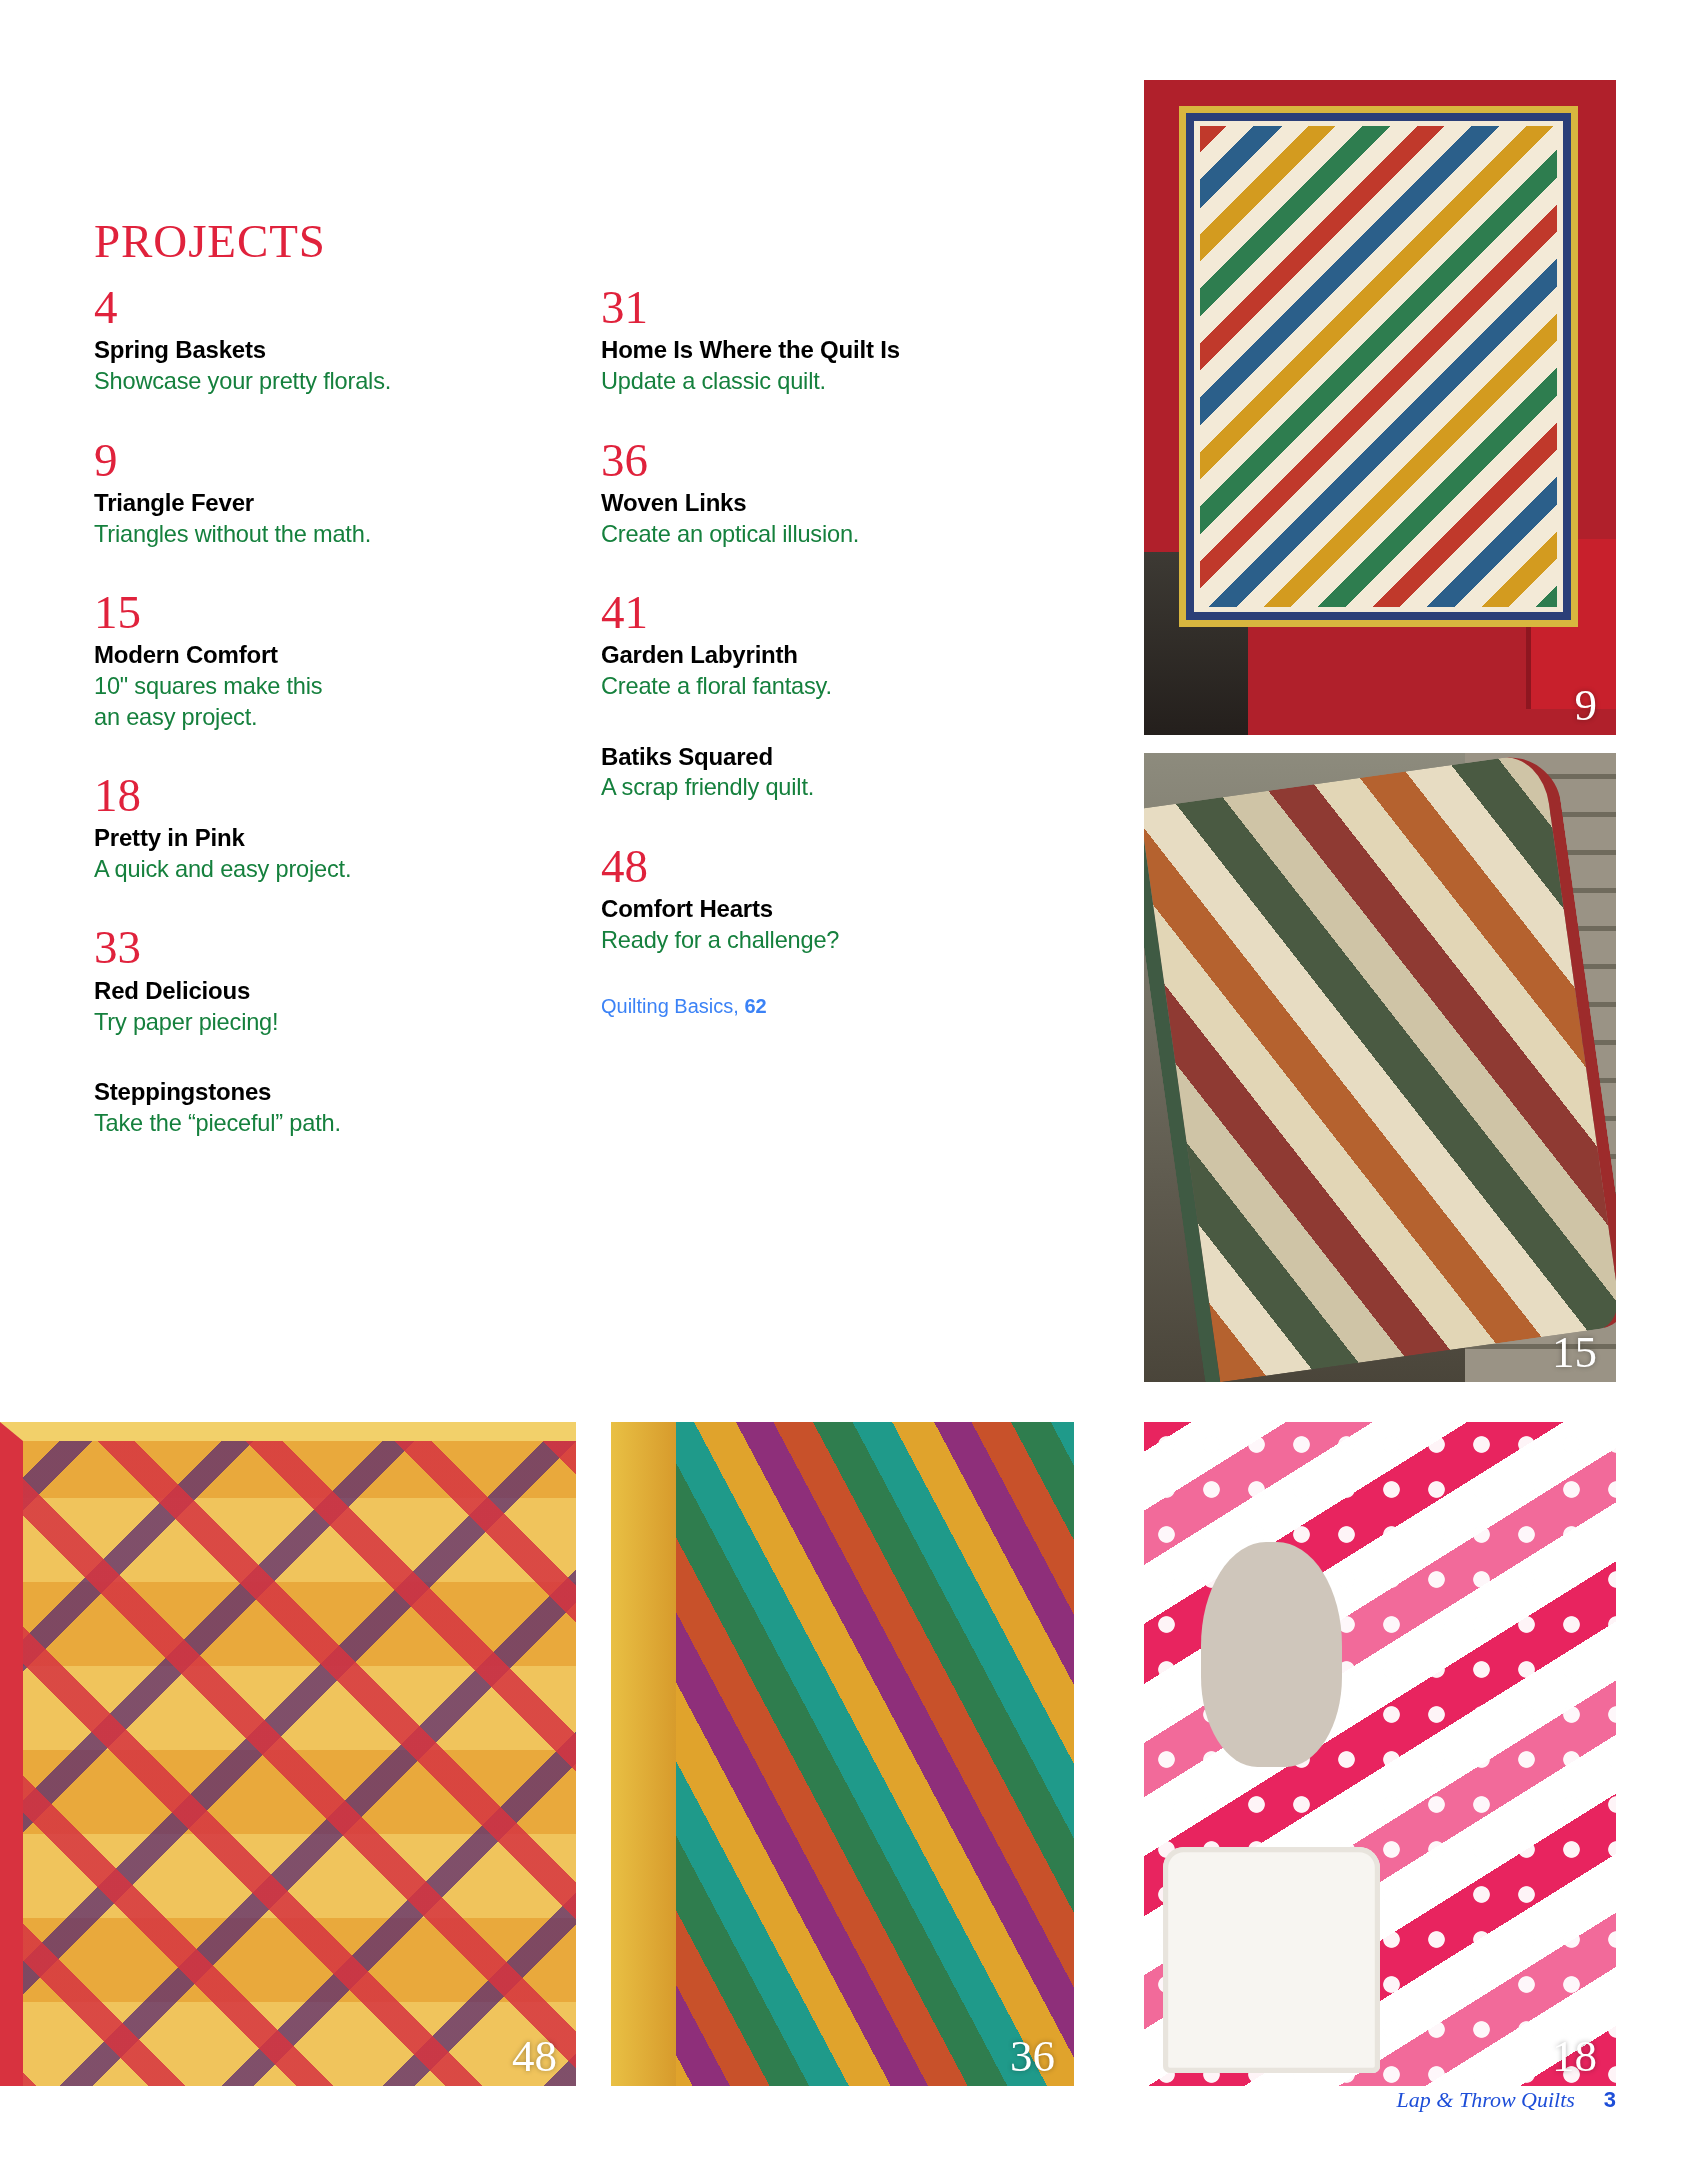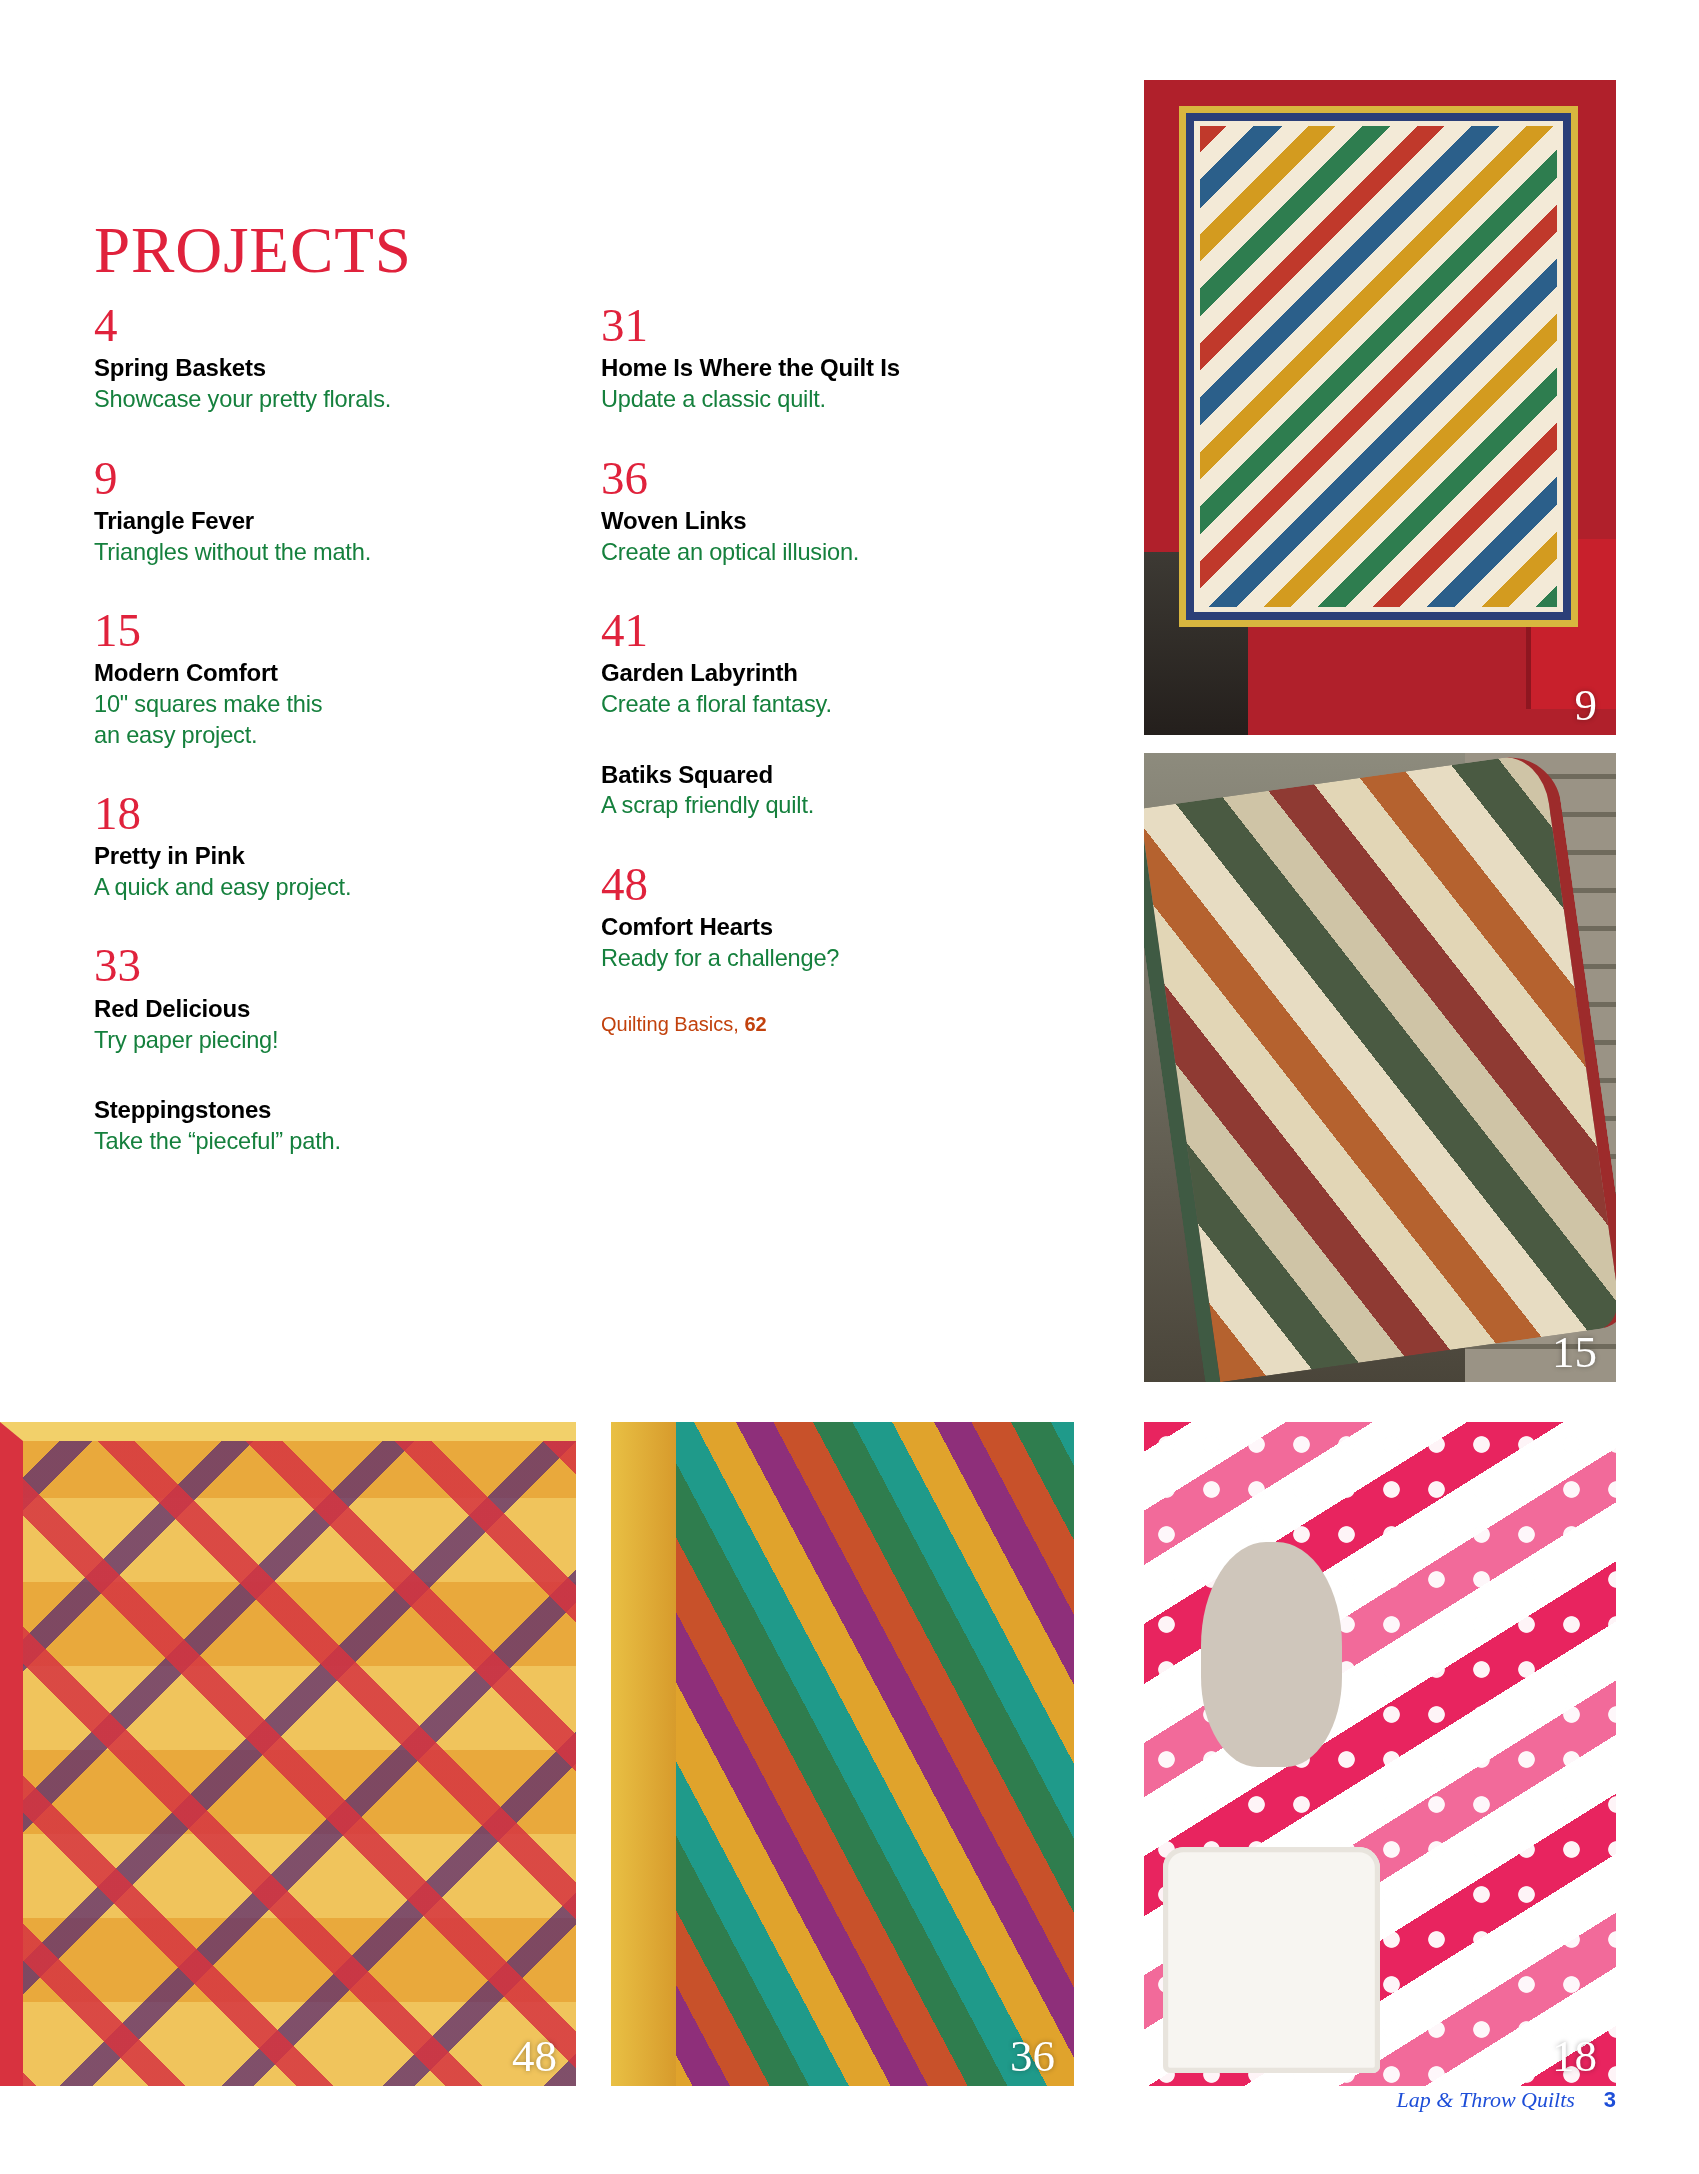--- a/index.html
+++ b/index.html
@@ -21,21 +21,21 @@
     position: absolute;
     left: 94px;
     top: 218px;
     width: 943px;
   }
 
   .section-title {
     font-family: "Liberation Serif", serif;
     font-weight: 400;
     color: #e0223c;
-    font-size: 65px;
+    font-size: 47px;
     letter-spacing: 0.9px;
     line-height: 1;
     margin: 0 0 5.2px 0;
   }
 
   .columns {
     display: flex;
     gap: 79px;
     margin-top: 19px;
   }
@@ -70,21 +70,21 @@
     font-size: 23.6px;
     line-height: 1.28;
     color: #15803d;
     white-space: pre-line;
     letter-spacing: -0.2px;
   }
 
   .basics {
     margin-top: 33px;
     font-size: 20px;
-    color: #c2410c;
+    color: #3b82f6;
   }
   .basics b {
     font-weight: bold;
   }
 
   
   .photo {
     position: absolute;
     overflow: hidden;
     background: #cccccc;

